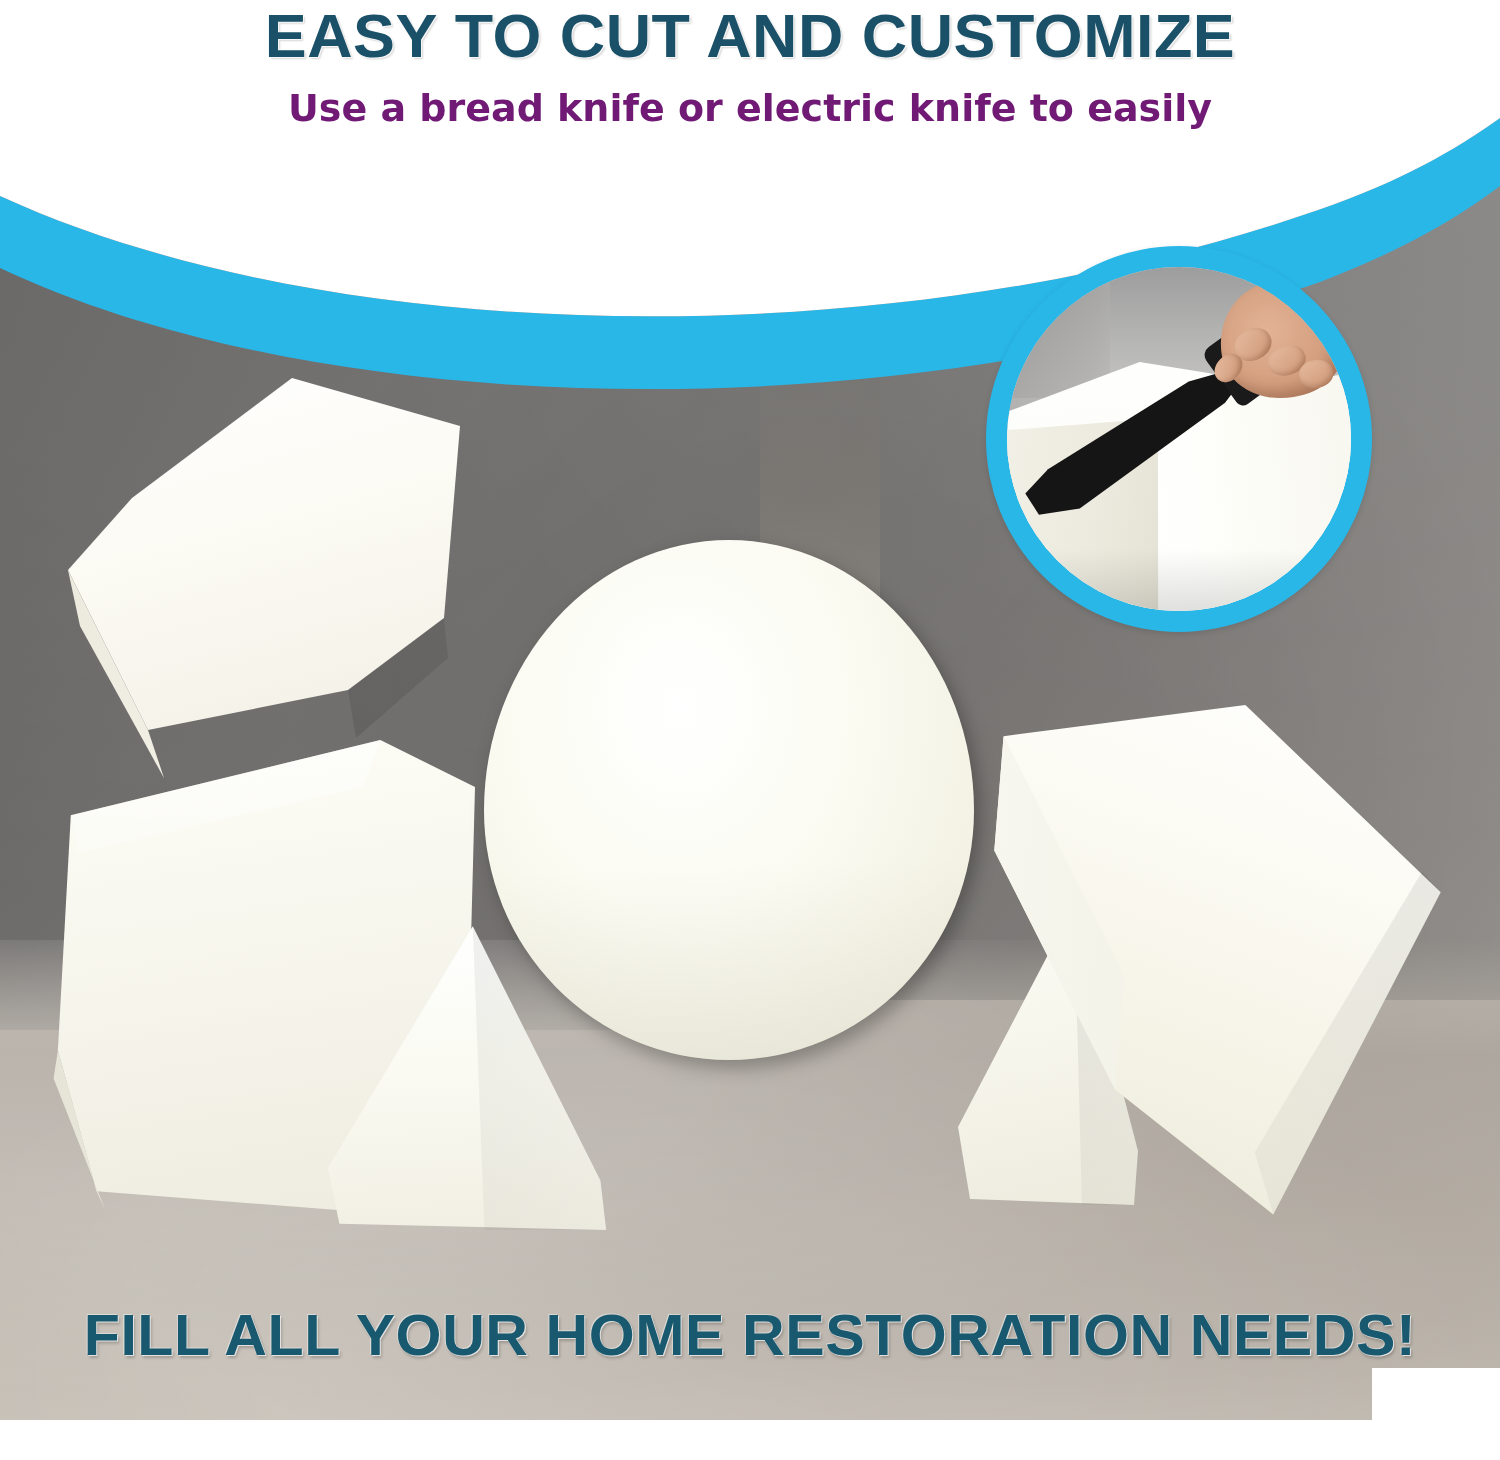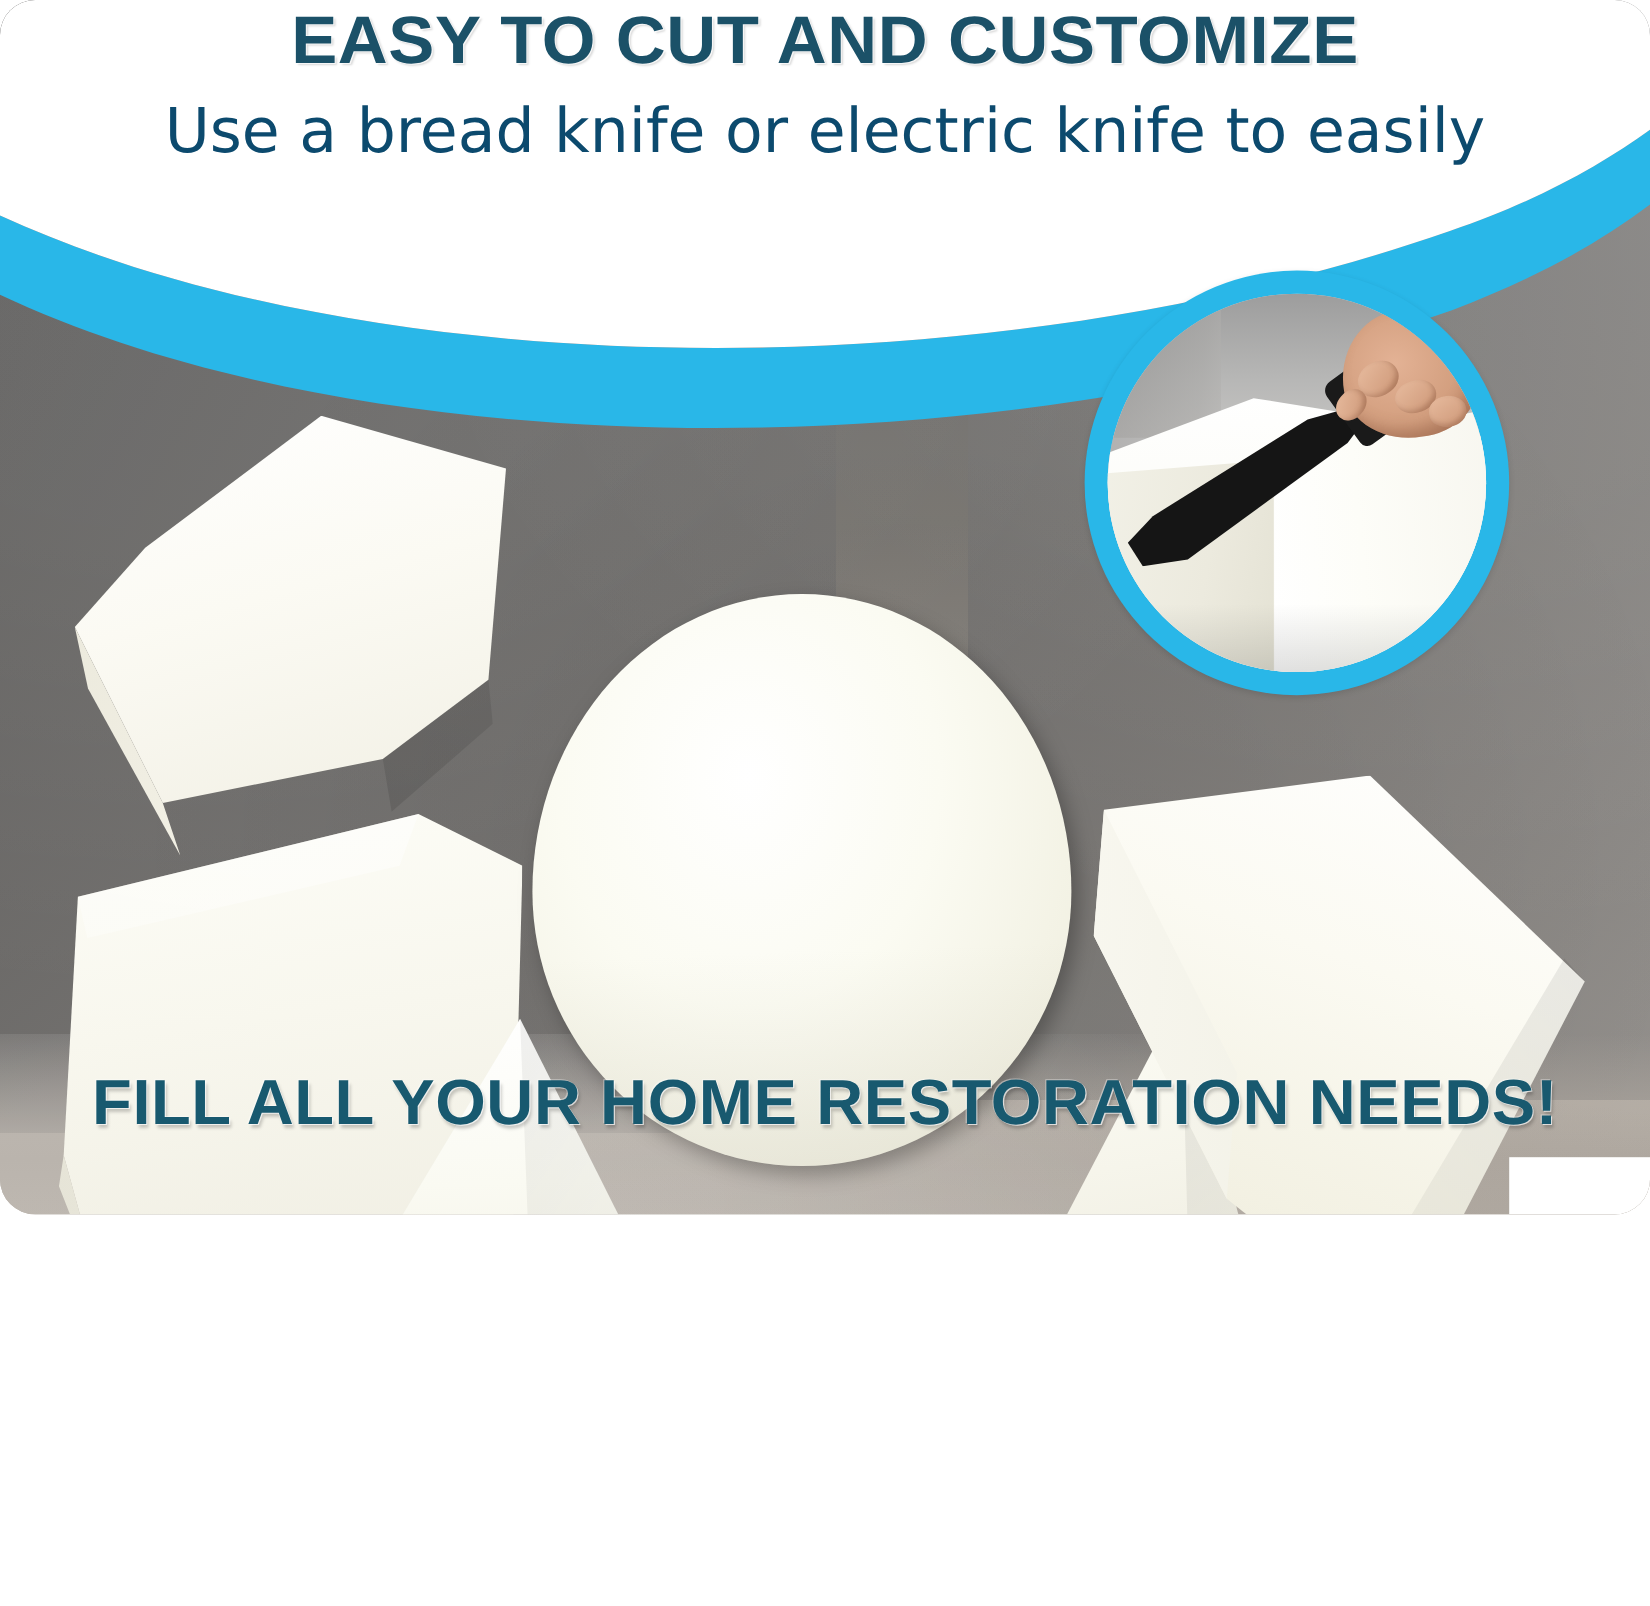--- a/index.html
+++ b/index.html
@@ -1,23 +1,22 @@
 <!DOCTYPE html>
 <html><head>
 <meta charset="utf-8">
 <style>
   html,body{margin:0;padding:0;background:#fff;}
   body{font-family:"Liberation Sans",sans-serif;}
 
   #stage{
     position:relative;
-    width:1500px;height:1104px;
+    width:1500px;height:1420px;
     overflow:hidden;
     background:#ffffff;
-    border-radius:32px;
   }
 
   
   .photo{
     position:absolute;left:0;top:0;width:1500px;height:1460px;
     background:
       linear-gradient(177deg,
         #6e6e6e 0px, #707070 120px, #6f6e6d 330px,
         #787570 520px, #8a8580 700px,
         #a09a93 880px, #b3aca4 1010px,
@@ -81,29 +80,29 @@
     color:#1b5168;
     transform:scaleX(1.03);
     text-shadow:
       1px 1px 0 rgba(255,255,255,.75),
       -1px -1px 0 rgba(255,255,255,.45),
       2px 2px 2px rgba(0,0,0,.16);
   }
   .h2{
     margin:0;padding-top:14px;
     font-family:"DejaVu Sans",sans-serif;
-    font-weight:400;
-    font-size:56px;
+    font-weight:700;
+    font-size:38px;
     line-height:1.30;
-    color:#0c4a6e;
+    color:#701a75;
   }
 
   
   .foot-text{
-    position:absolute;left:0;bottom:68px;width:1500px;
+    position:absolute;left:0;bottom:52px;width:1500px;
     text-align:center;z-index:6;
   }
   .h3{
     margin:0;
     font-family:"Liberation Sans",sans-serif;
     font-weight:bold;
     font-size:58px;
     letter-spacing:.5px;
     color:#18596f;
     transform:scaleX(1.02);

